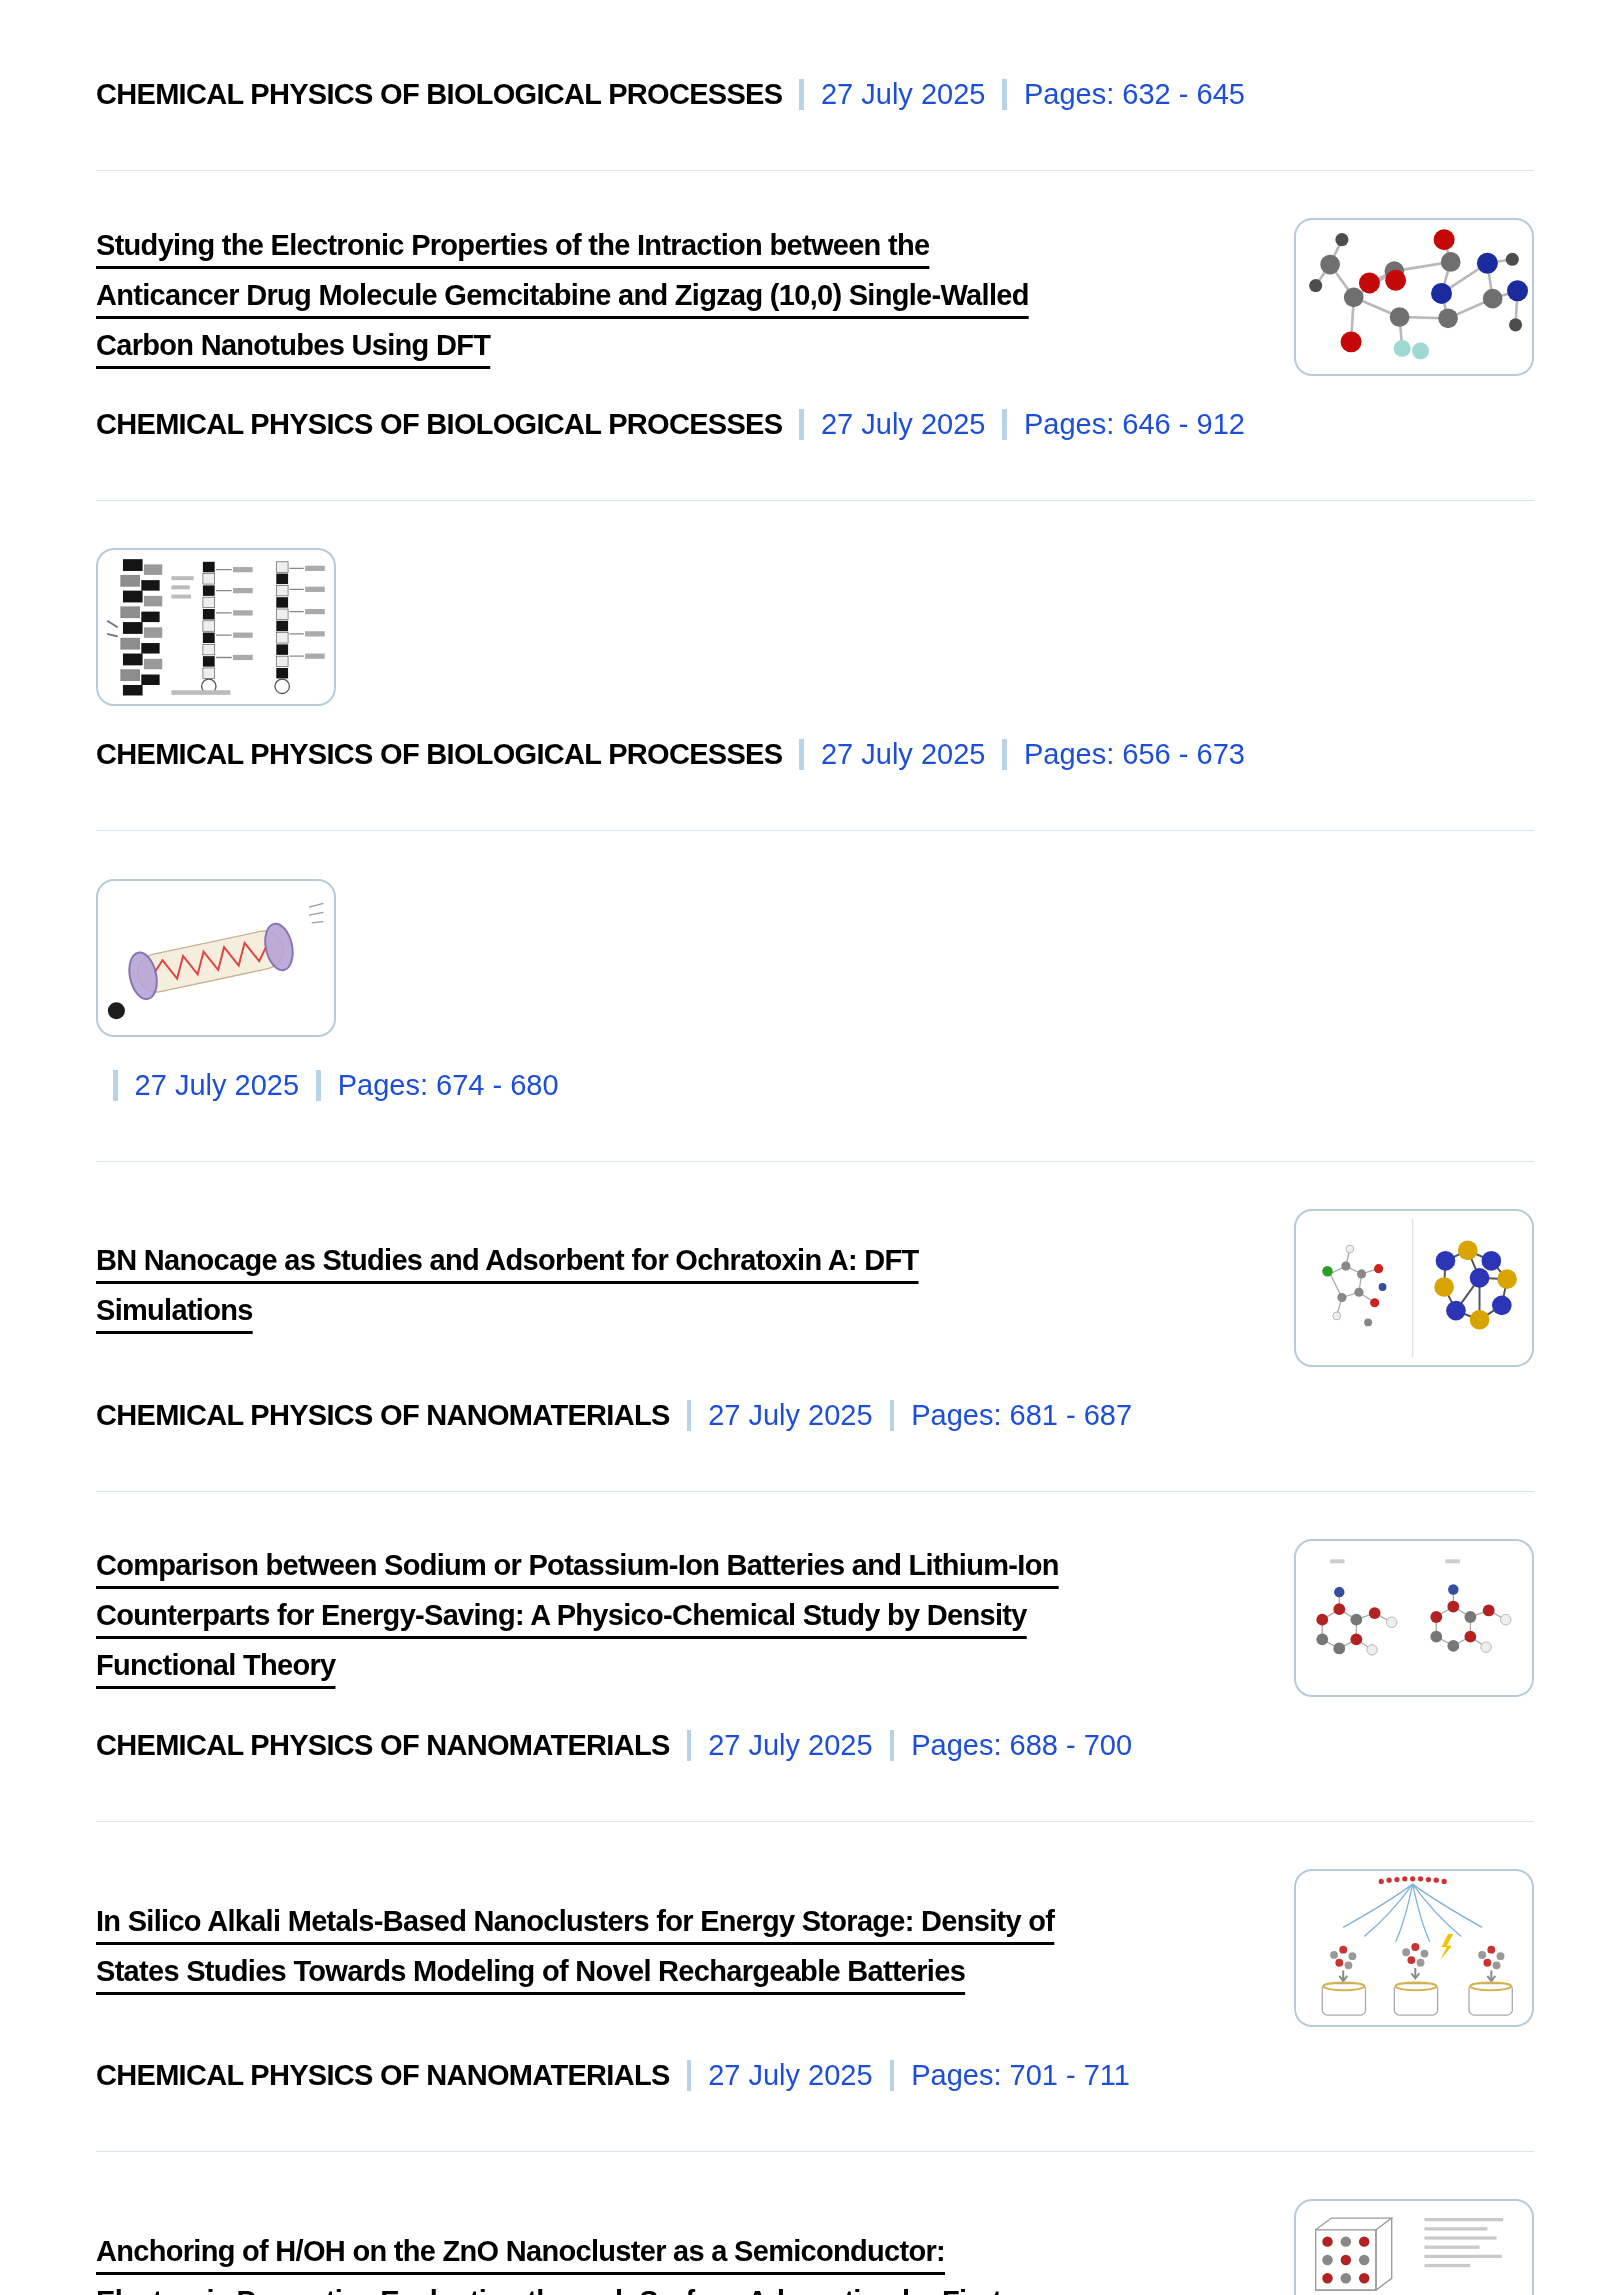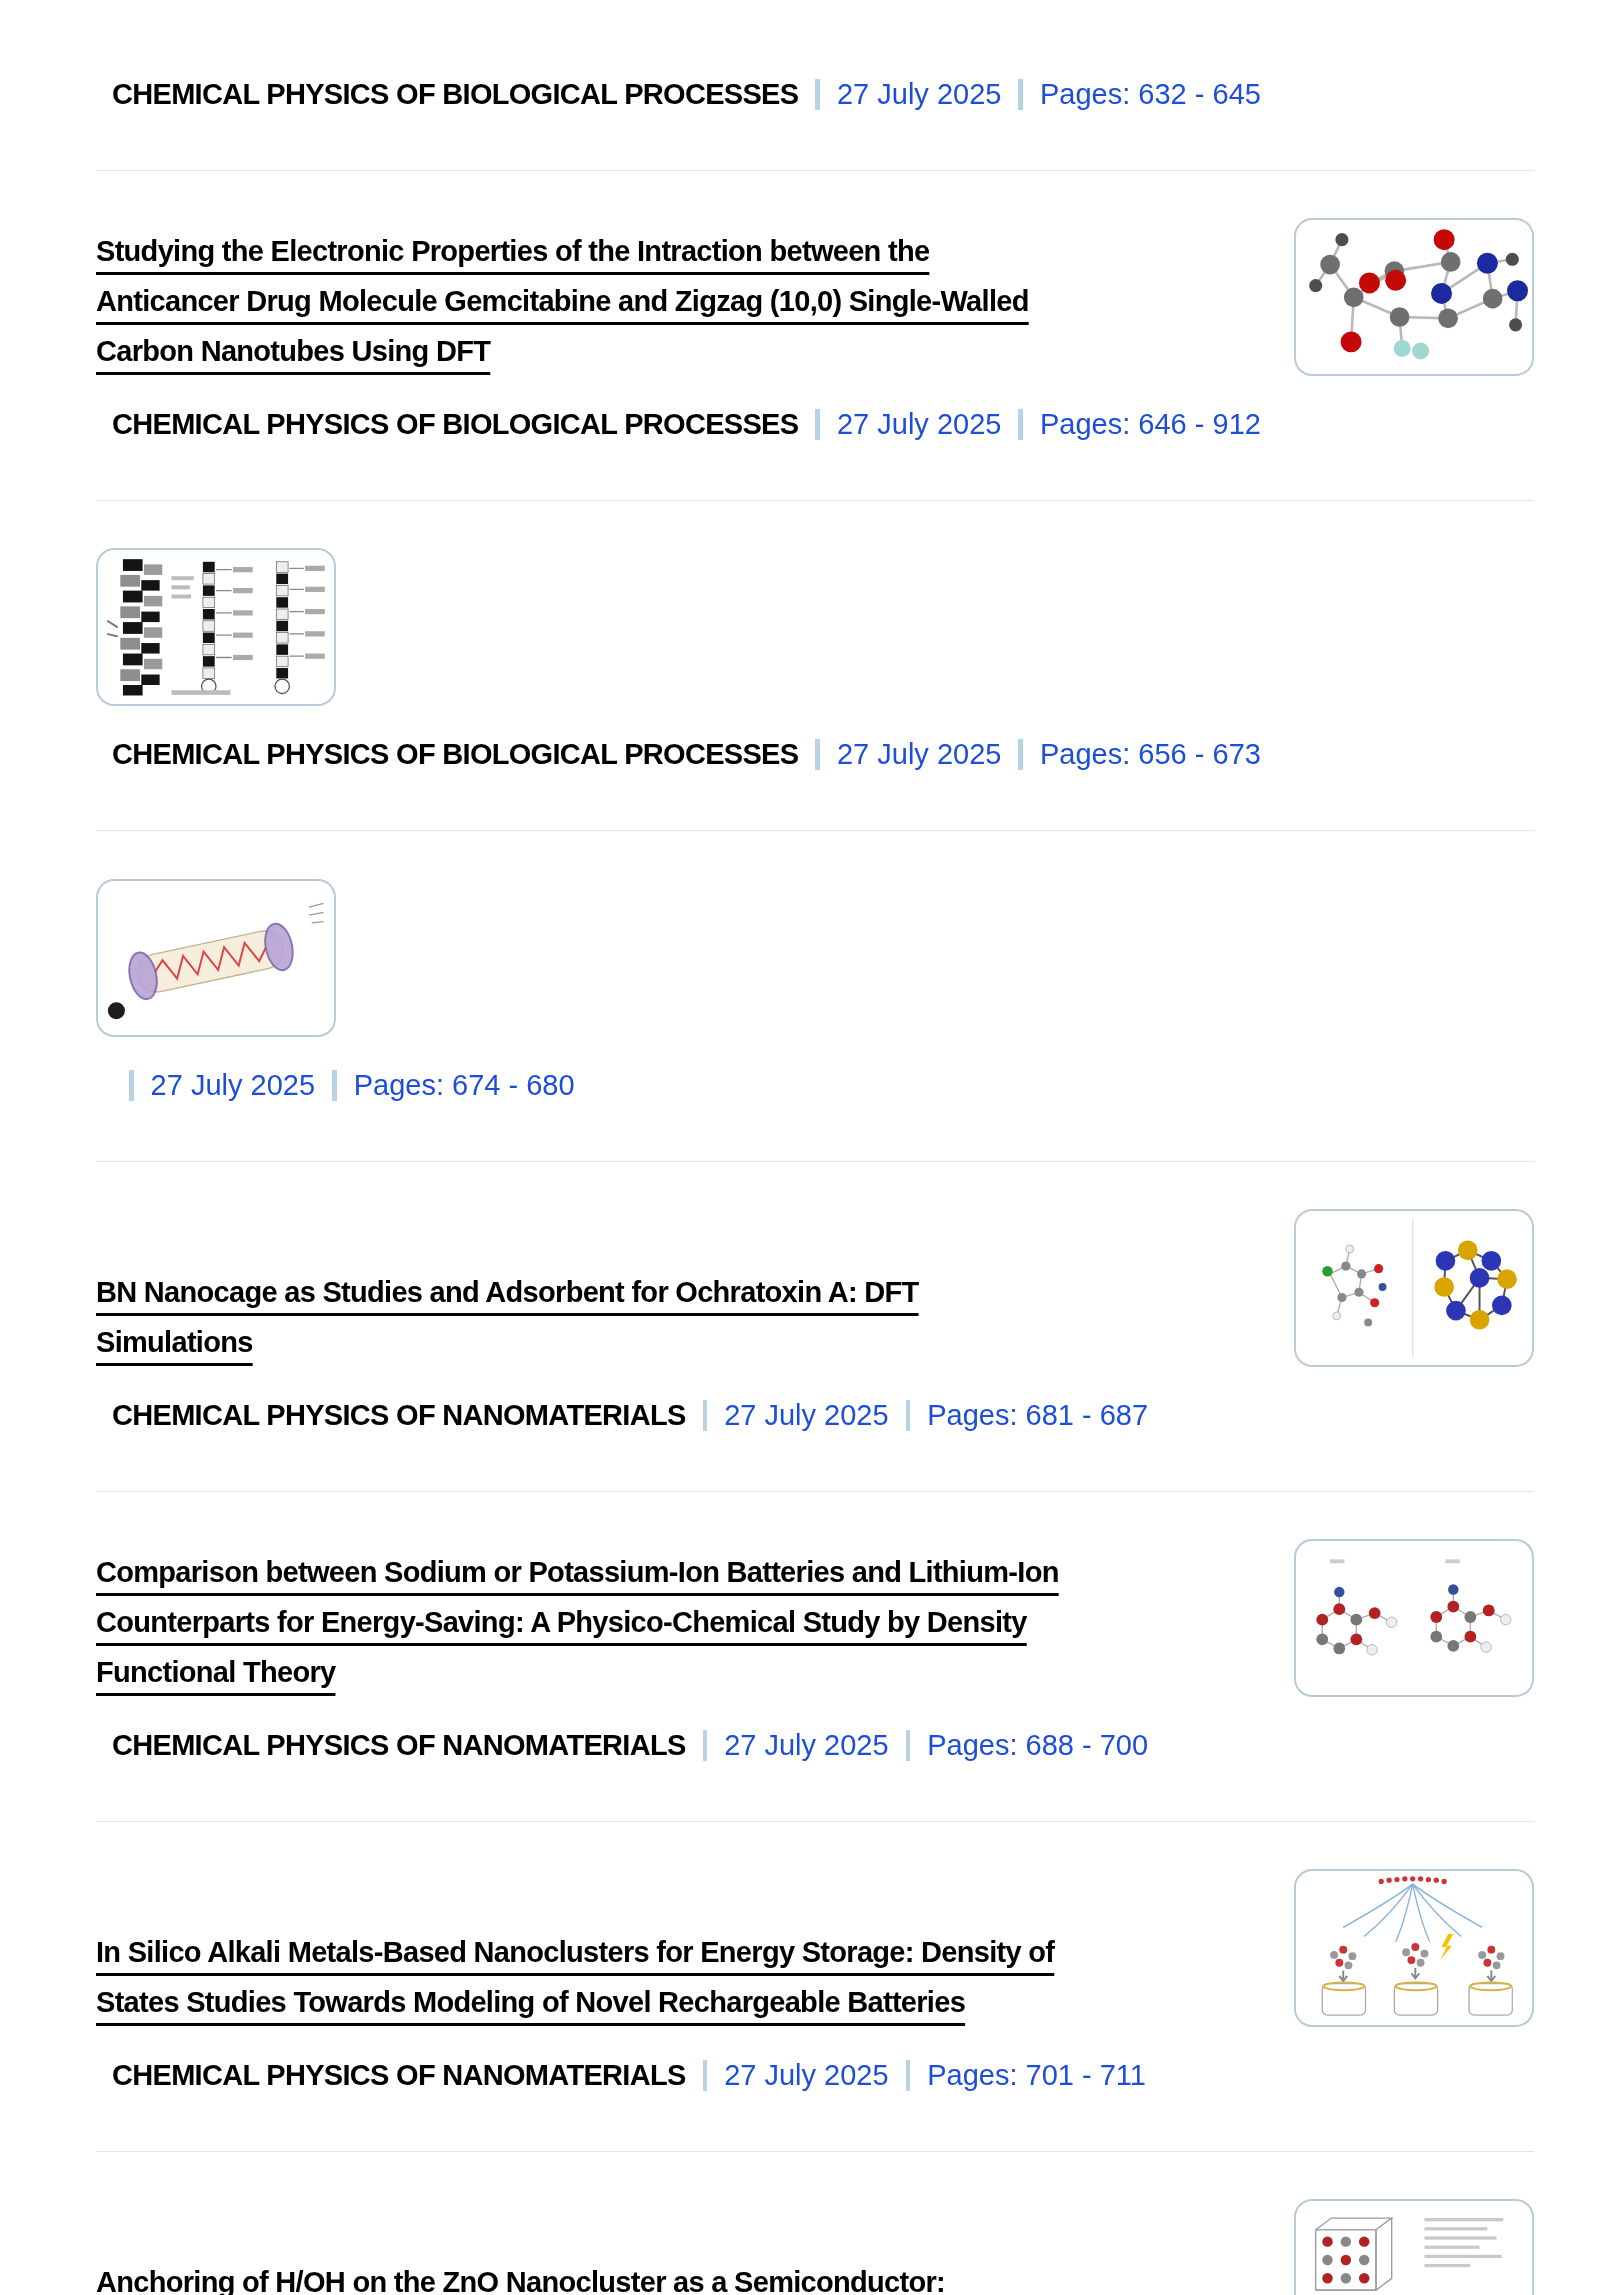--- a/index.html
+++ b/index.html
@@ -7,37 +7,37 @@
     width:1622px; height:2295px;
     background:#ffffff;
     font-family:"Liberation Sans", sans-serif;
     color:#000;
     position:relative;
     overflow:hidden;
   }
   .page { padding:77px 88px 0 96px; position:relative; }
 
   
-  .meta { display:flex; align-items:center; height:35px;margin-left:16px; }
+  .meta { display:flex; align-items:center; height:35px; }
   .meta .cat {
     font-weight:bold; font-size:29px; letter-spacing:-0.7px; color:#000;
     white-space:nowrap;
   }
   .meta .vbar {
     display:inline-block; width:4.6px; height:31px;
     background:#b9d3e6; margin:0 17px; flex:0 0 auto;
   }
   .meta .date, .meta .pages {
     font-size:29px; color:#1d4ed8; white-space:nowrap; letter-spacing:0;
   }
 
   .rule { border-top:1.3px solid #d9e7f0; margin-top:58px; }
 
   .article { padding-top:42px; }
-  .art-row { display:flex; justify-content:space-between; align-items:flex-end;gap:20px; }
+  .art-row { display:flex; justify-content:space-between; align-items:center;gap:20px; }
   .titles { flex:0 0 1178px; max-width:1178px; }
   a.title {
     display:block;
     font-weight:bold; font-size:29px; line-height:50px;
     letter-spacing:-0.7px;
     color:#000;
     text-decoration:underline;
     text-decoration-thickness:3.3px;
     text-underline-offset:10.5px;
     white-space:pre-line;

